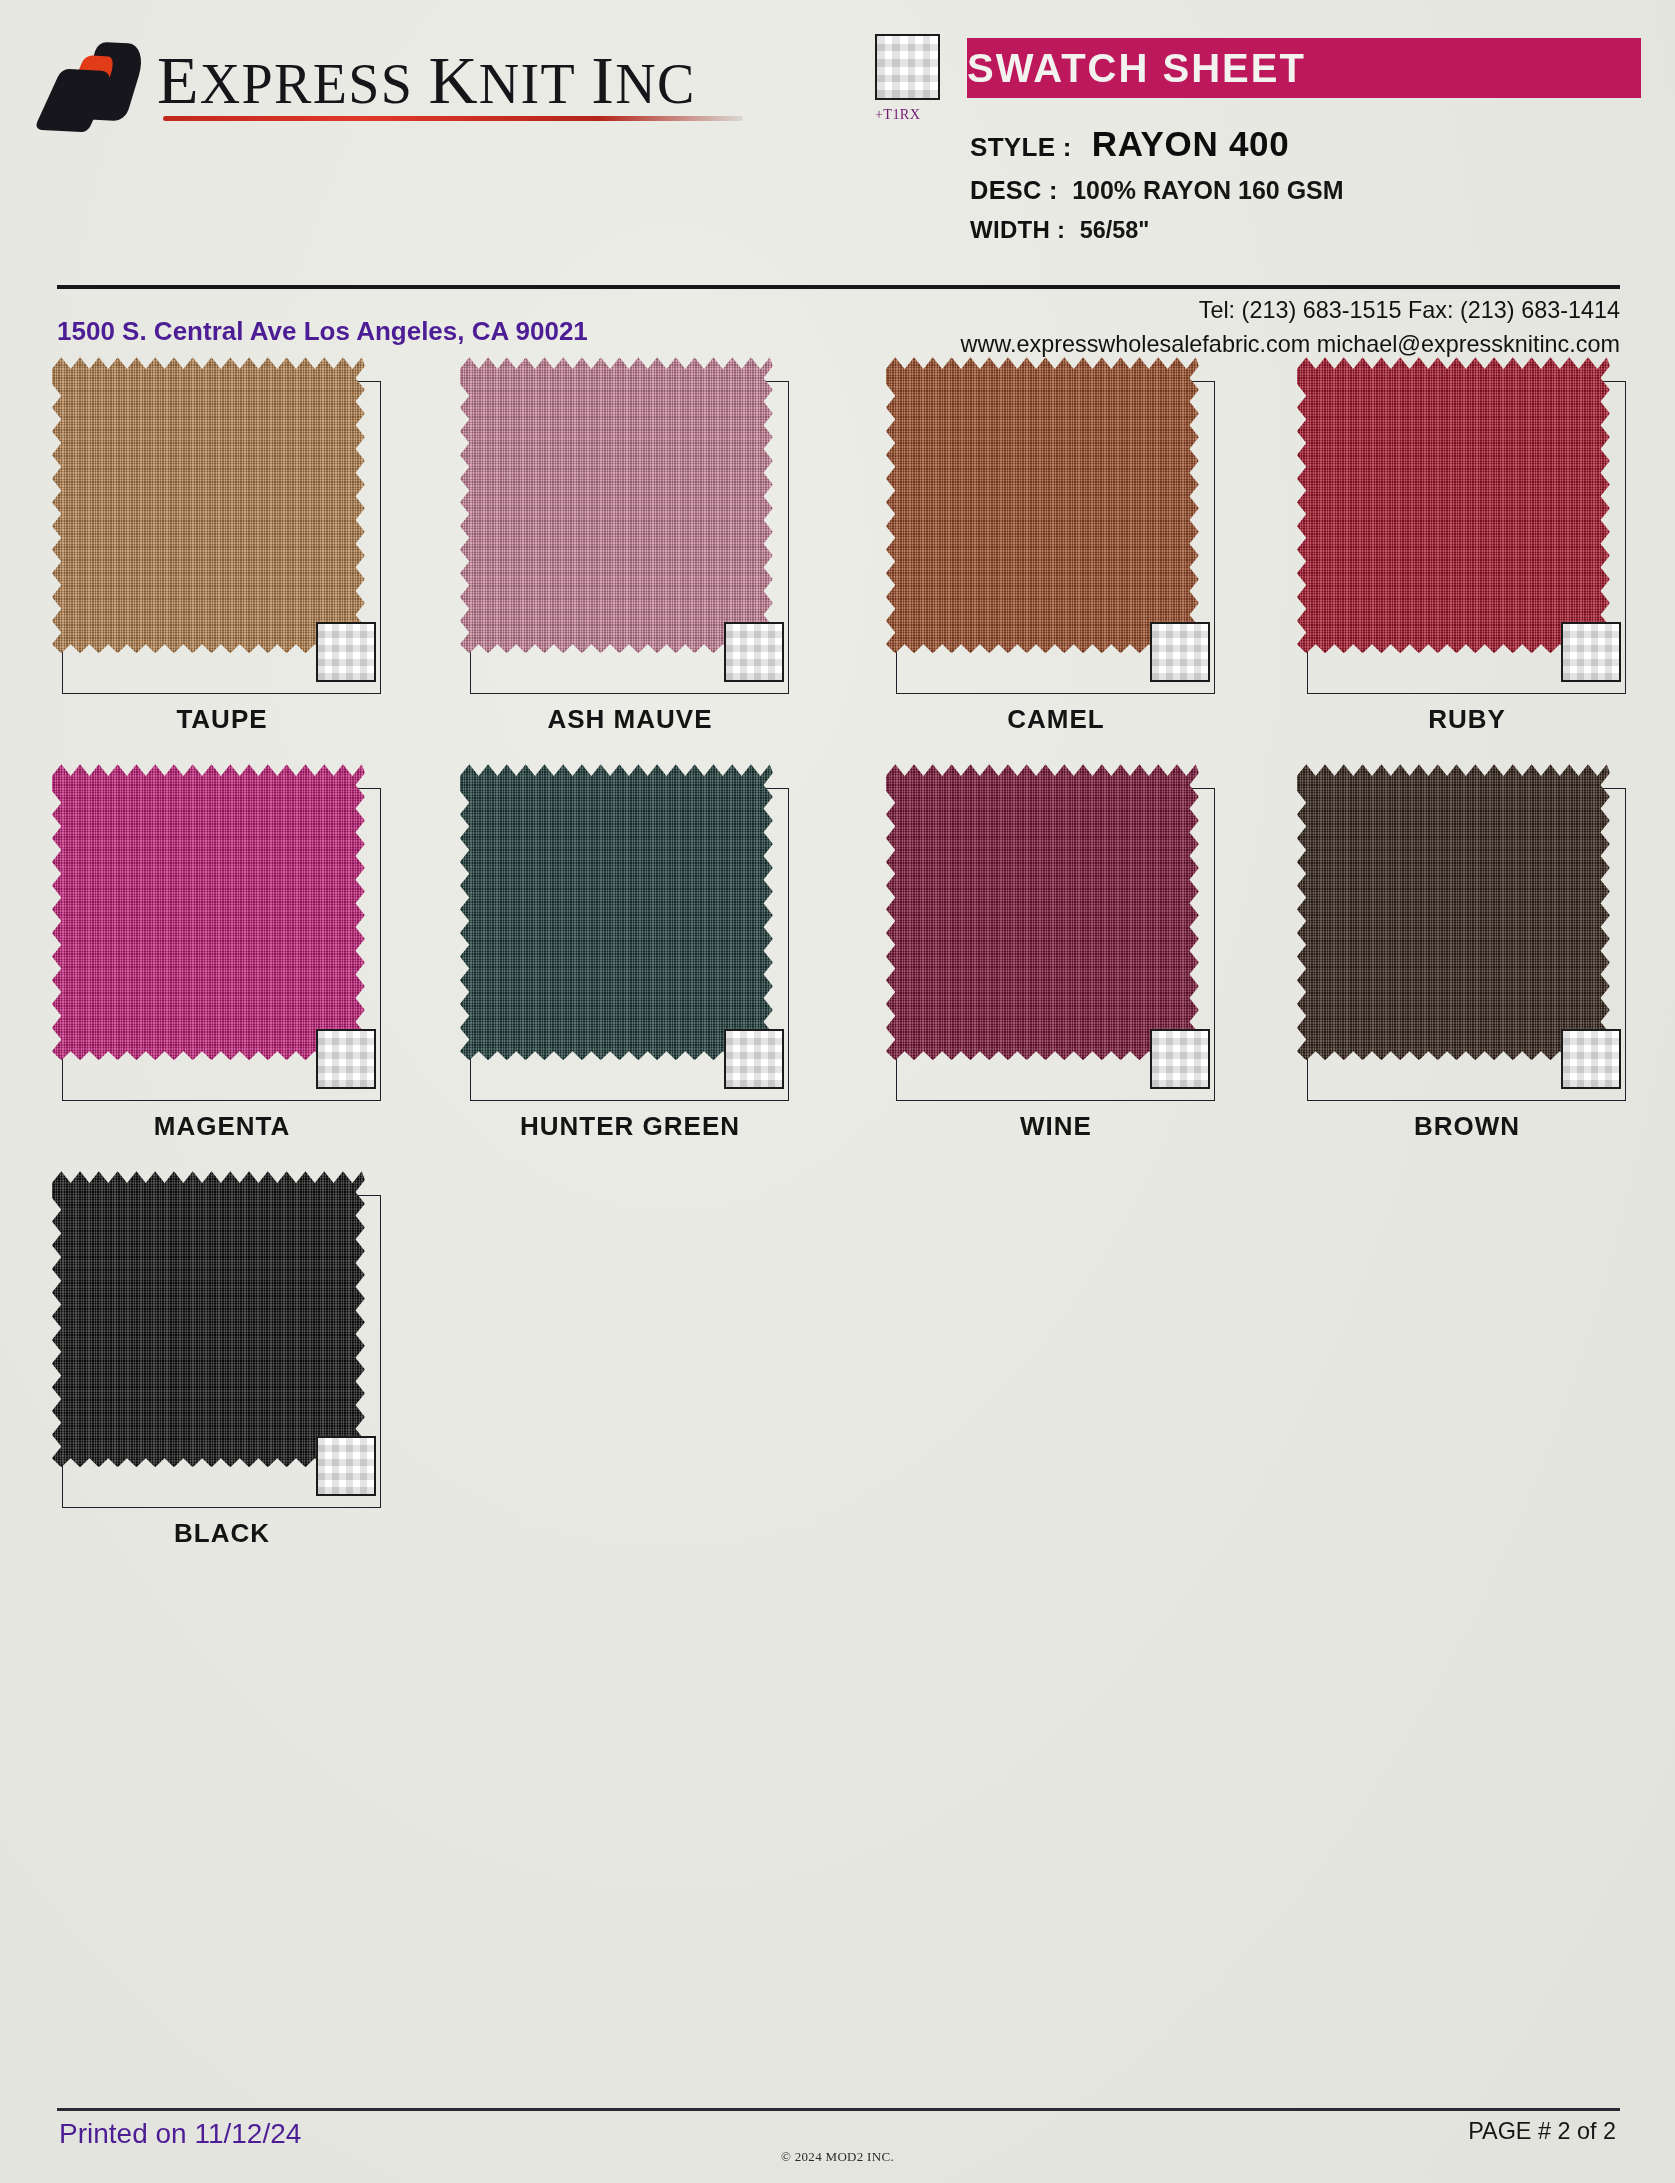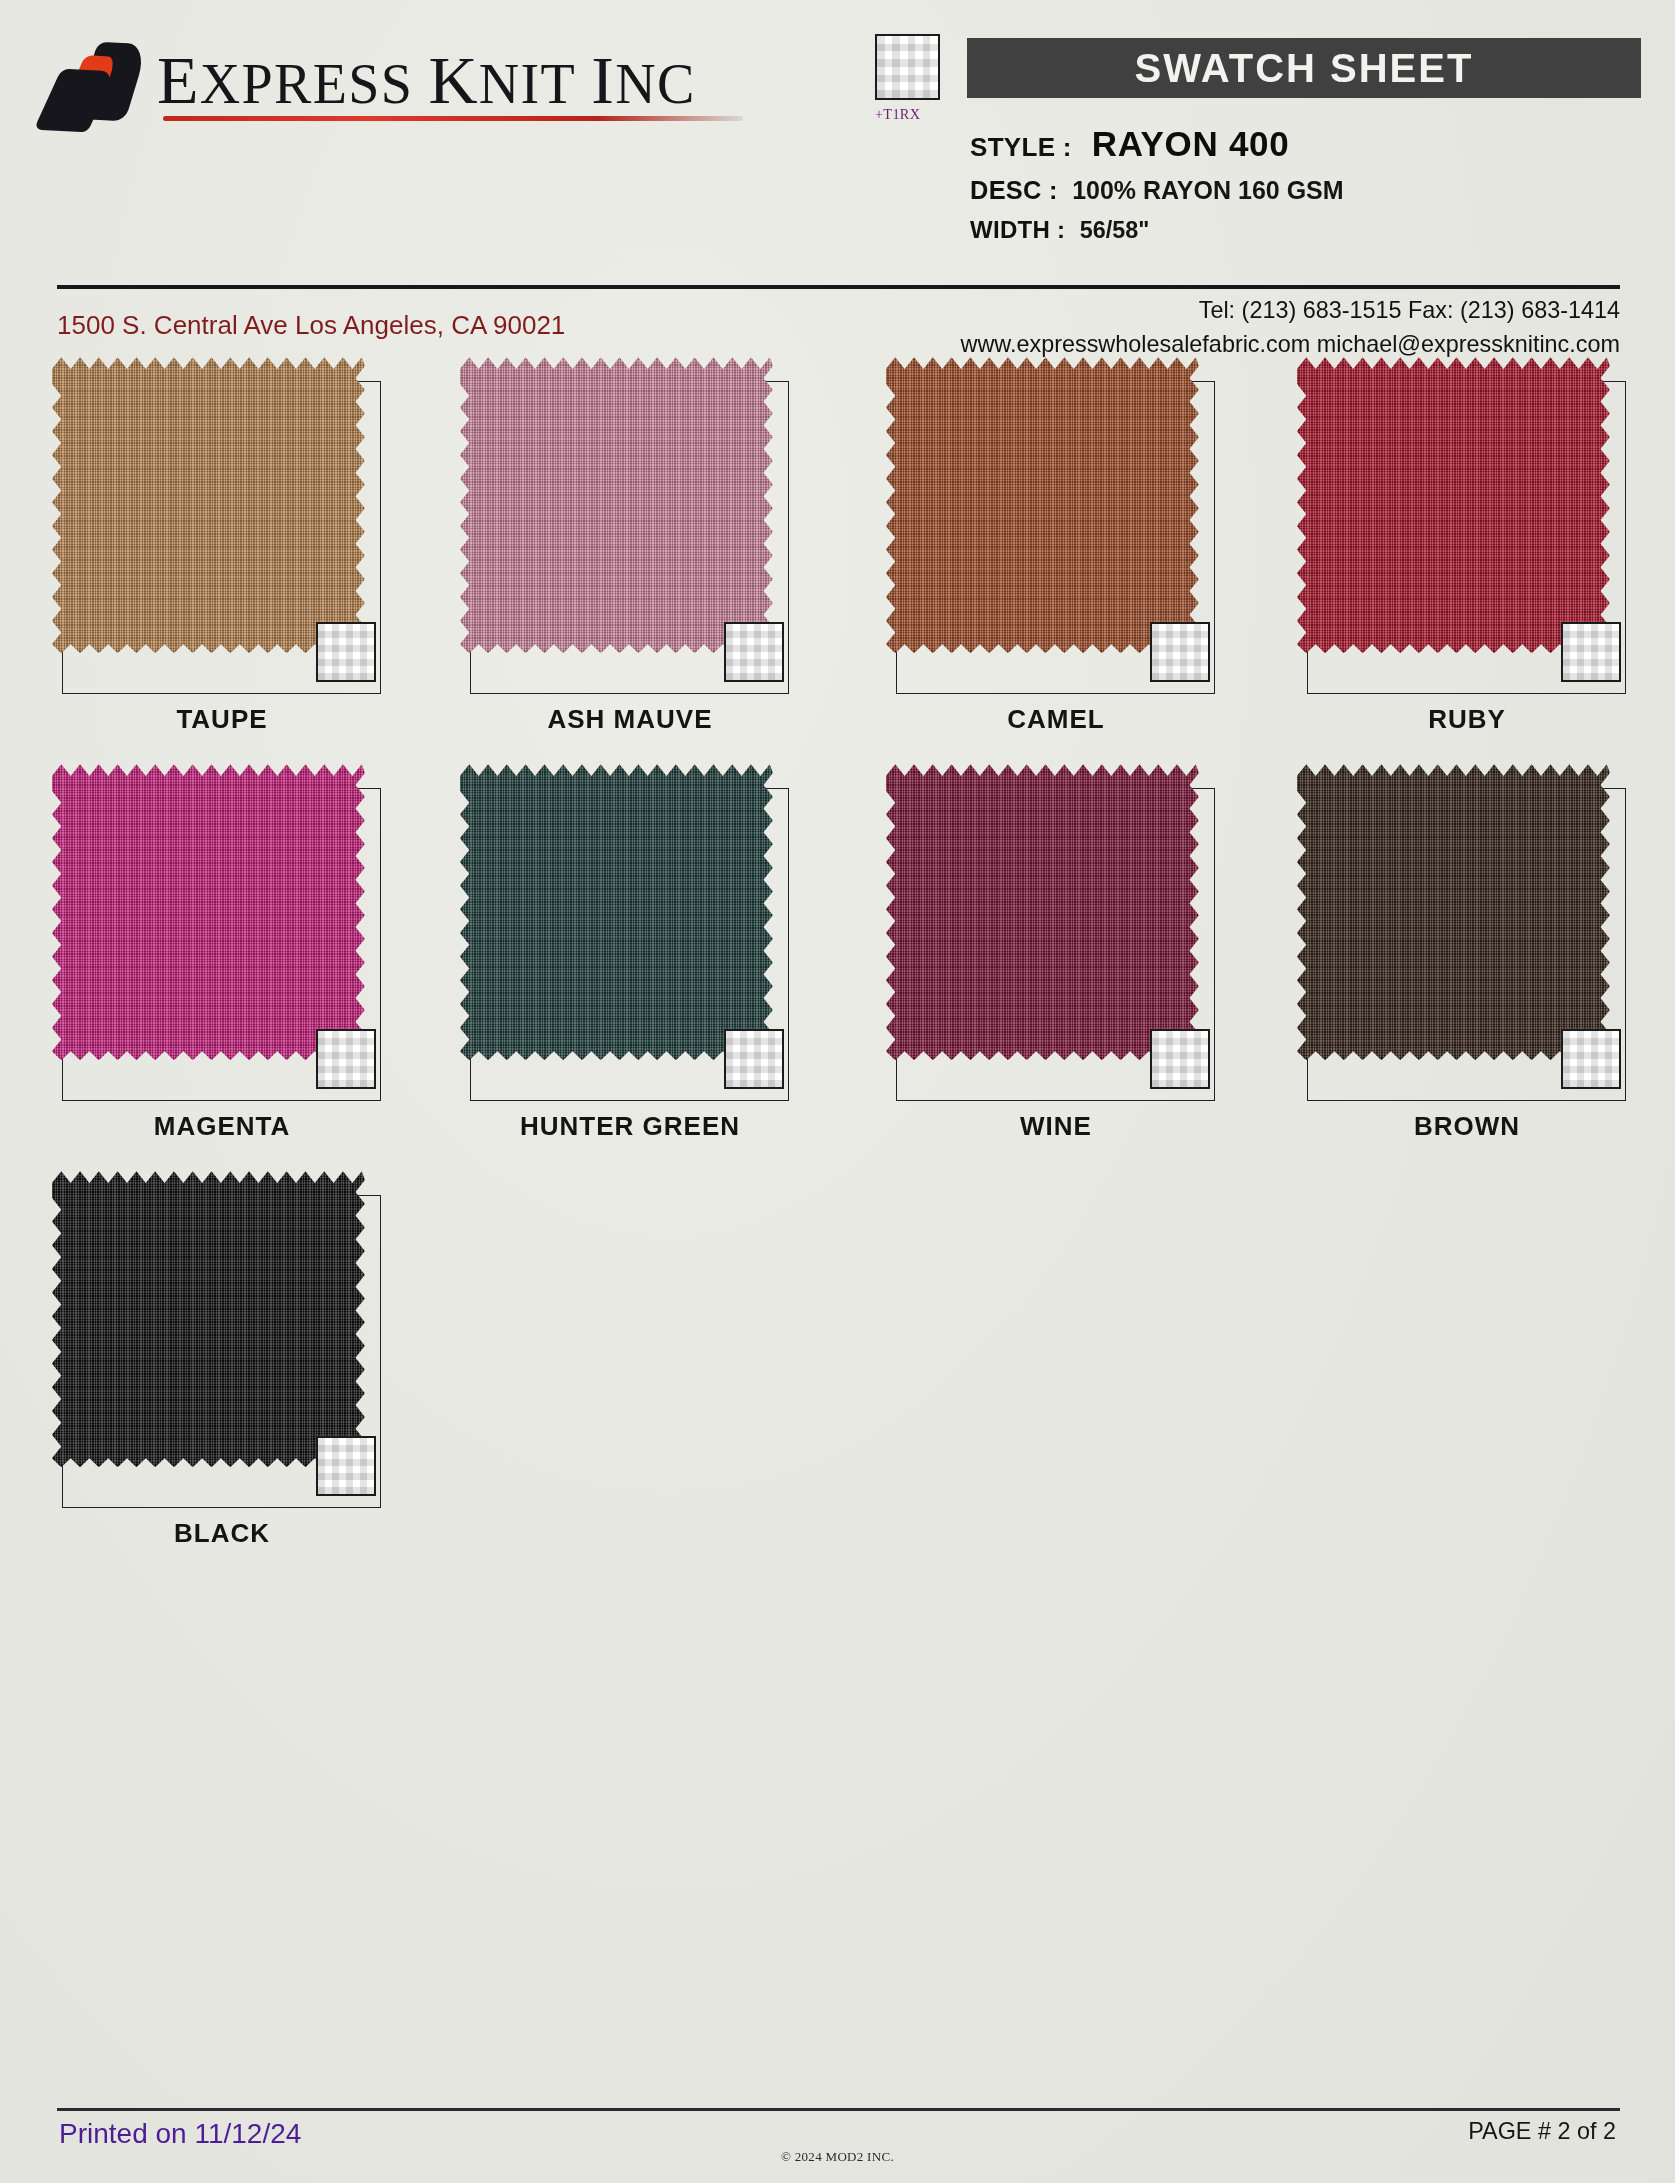--- a/index.html
+++ b/index.html
@@ -84,22 +84,22 @@
     box-sizing:border-box;
     background-color:#fff;
   }
   .hdr-barcode-lbl{
     font-family:"Liberation Serif", serif;
     font-size:14.3px;font-weight:400;color:#701a75;margin-top:6px;letter-spacing:0.3px;
   }
 
   .title-banner{
     position:absolute;left:967px;top:38px;width:674px;height:60px;
-    background:#404040;
-    display:flex;align-items:center;justify-content:center;
+    background:#be185d;
+    display:flex;align-items:center;
   }
   .title-banner span{
     color:#f2f2ef;font-size:40px;font-weight:700;letter-spacing:2px;
   }
 
   .meta{
     position:absolute;left:970px;top:124px;width:690px;
   }
   .meta-row{display:flex;align-items:baseline;margin-bottom:11.7px;}
   .meta-label{
@@ -120,22 +120,22 @@
   .hdr-rule{
     position:absolute;left:57px;top:285px;width:1563px;height:3.9px;
     background:#18181c;
   }
 
   
   .contact{
     position:absolute;left:0;top:294px;width:1675px;height:70px;
   }
   .addr{
-    position:absolute;left:57px;top:16px;
-    font-size:26px;font-weight:400;color:#7f1d1d;white-space:nowrap;
+    position:absolute;left:57px;top:22px;
+    font-size:26px;font-weight:700;color:#4c1d95;white-space:nowrap;
   }
   .contact-right{
     position:absolute;right:55px;top:2.6px;text-align:right;
   }
   .telfax{font-size:23.4px;color:#121212;white-space:nowrap;}
   .weburl{font-size:23.4px;color:#121212;white-space:nowrap;margin-top:7.8px;}
 
   
   .grid{
     position:absolute;left:0;top:365px;width:1414px;

